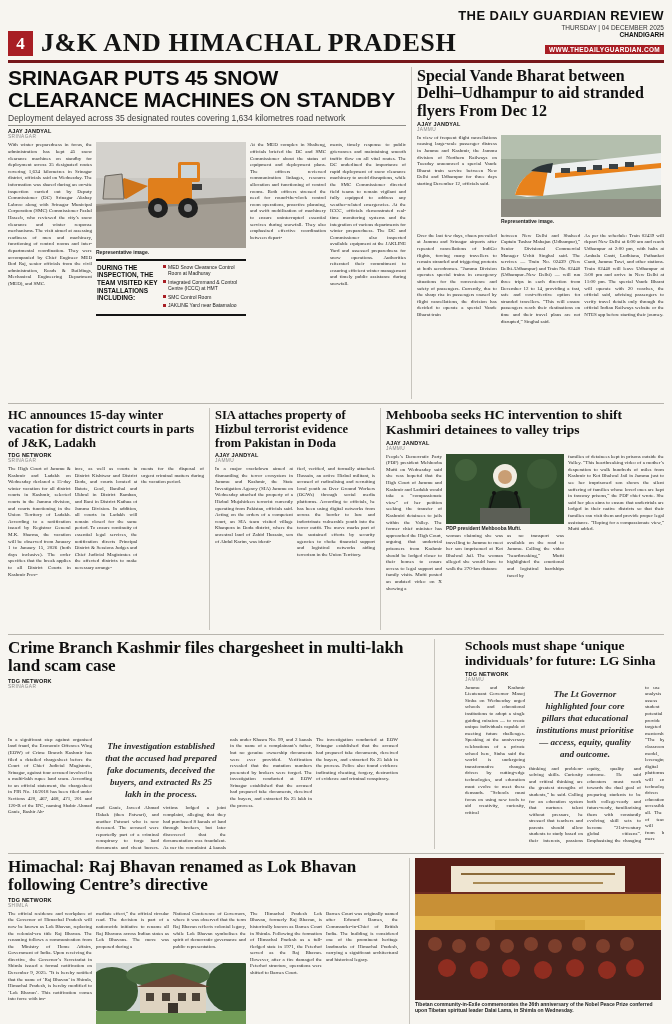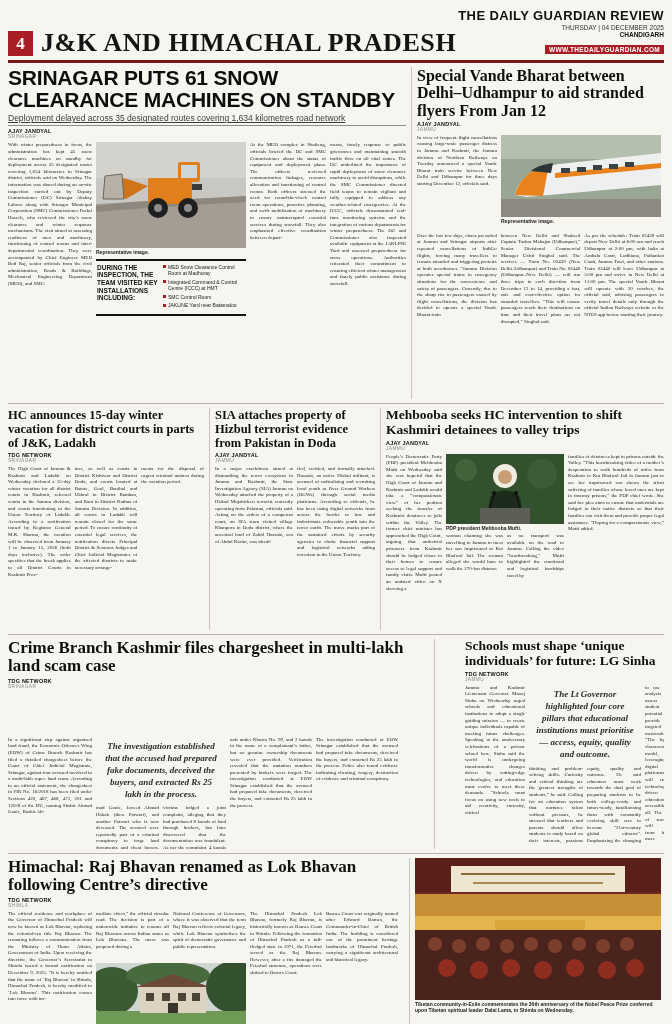--- a/index.html
+++ b/index.html
@@ -31,21 +31,21 @@
   .bt { font:400 5px/1.32 "Liberation Serif", serif; color:#1d1d1d; text-align:justify;
         overflow:hidden; }
   .byline { font-family:"Liberation Sans", sans-serif; margin:2px 0 3px; }
   .byname { display:block; font-size:5.5px; font-weight:700; color:#111; letter-spacing:.2px; }
   .dateline { display:block; font-size:4.8px; color:#8a8a8a; letter-spacing:.4px; }
   .cap { font:700 5px/1.25 "Liberation Sans", sans-serif; color:#222; margin-top:1px; }
   figure { margin:0; }
   figure svg { display:block; }
 
   .hl-hero { font:800 21px/1.03 "Liberation Sans", sans-serif; color:#0d0d0d; letter-spacing:-.2px; }
-  .subhead { font:400 8.5px/1.2 "Liberation Sans", sans-serif; color:#3c3c3c; margin:3px 0 2px;text-decoration:underline; }
+  .subhead { font:400 8.5px/1.2 "Liberation Sans", sans-serif; color:#3c3c3c; margin:3px 0 2px; }
   .hl-lg { font:700 16px/1.08 "Liberation Serif", serif; color:#101010; }
   .hl-md { font:700 13.5px/1.1 "Liberation Serif", serif; color:#101010; }
   .hl-sm { font:700 12.5px/1.12 "Liberation Serif", serif; color:#101010; }
   .hl-xl { font:700 17px/1.08 "Liberation Serif", serif; color:#101010; }
 
   .pq { font:italic 700 9px/1.35 "Liberation Serif", serif; text-align:center; color:#2b2b2b;
         padding:3px 5px 5px; }
 
   .cols { display:flex; gap:4px; overflow:hidden; }
   .mini { flex:1; }
@@ -107,21 +107,21 @@
       <div class="paper-name">THE DAILY GUARDIAN REVIEW</div>
       <div class="date-line">THURSDAY | 04 DECEMBER 2025</div>
       <div class="city">CHANDIGARH</div>
       <div class="website">WWW.THEDAILYGUARDIAN.COM</div>
     </div>
   </header>
 
   <section class="band band-top" style="margin-top:4px;">
 
     <article class="art-snow">
-      <h1 class="hl-hero">SRINAGAR PUTS 61 SNOW CLEARANCE MACHINES ON STANDBY</h1>
+      <h1 class="hl-hero">SRINAGAR PUTS 45 SNOW CLEARANCE MACHINES ON STANDBY</h1>
       <p class="subhead">Deployment delayed across 35 designated routes covering 1,634 kilometres road network</p>
       <div class="thinrule"></div>
       <div class="byline">
         <span class="byname">AJAY JANDYAL</span>
         <span class="dateline">SRINAGAR</span>
       </div>
       <div class="cols snow-cols">
         <div class="bt w84">With winter preparedness in focus, the administration has kept 45 snow clearance machines on standby for deployment across 35 designated routes covering 1,634 kilometres in Srinagar district, officials said on Wednesday. The information was shared during an on-site inspection carried out by Deputy Commissioner (DC) Srinagar Akshay Labroo along with Srinagar Municipal Corporation (SMC) Commissioner Fazlul Haseeb, who reviewed the city’s snow clearance and winter response mechanisms. The visit aimed at assessing readiness of men and machinery, functioning of control rooms and inter-departmental coordination. They were accompanied by Chief Engineer MED Bod Raj, senior officials from the civil administration, Roads &amp; Buildings, Mechanical Engineering Department (MED), and SMC.</div>
         <div class="w150">
           <figure>
@@ -166,21 +166,21 @@
           </div>
         </div>
         <div class="bt w76">At the MED complex in Shalteng, officials briefed the DC and SMC Commissioner about the status of equipment and deployment plans. The officers reviewed communication linkages, resource allocation and functioning of control rooms. Both officers stressed the need for round-the-clock control room operations, proactive planning, and swift mobilisation of machinery to ensure uninterrupted essential services during snowfall. They also emphasised effective coordination between depart-</div>
         <div class="bt w76">ments, timely response to public grievances and maintaining smooth traffic flow on all vital routes. The DC underlined the importance of rapid deployment of snow clearance machinery to avoid disruptions, while the SMC Commissioner directed field teams to remain vigilant and fully equipped to address any weather-related emergencies. At the ICCC, officials demonstrated real-time monitoring systems and the integration of various departments for winter preparedness. The DC and Commissioner also inspected available equipment at the JAKLINE Yard and assessed preparedness for snow operations. Authorities reiterated their commitment to ensuring efficient winter management and timely public assistance during snowfall.</div>
       </div>
     </article>
 
     <div class="vr"></div>
 
     <article class="art-vande">
-      <h2 class="hl-lg">Special Vande Bharat between Delhi–Udhampur to aid stranded flyers From Jan 12</h2>
+      <h2 class="hl-lg">Special Vande Bharat between Delhi–Udhampur to aid stranded flyers From Dec 12</h2>
       <div class="byline">
         <span class="byname">AJAY JANDYAL</span>
         <span class="dateline">JAMMU</span>
       </div>
       <div class="v-top">
         <div class="bt w80">In view of frequent flight cancellations causing large-scale passenger distress in Jammu and Kashmir, the Jammu division of Northern Railways on Tuesday announced a special Vande Bharat train service between New Delhi and Udhampur for three days starting December 12, officials said.</div>
         <div>
           <figure>
             <svg width="160" height="82" viewBox="0 0 160 82">
               <rect width="160" height="82" fill="#9aa694"></rect>

